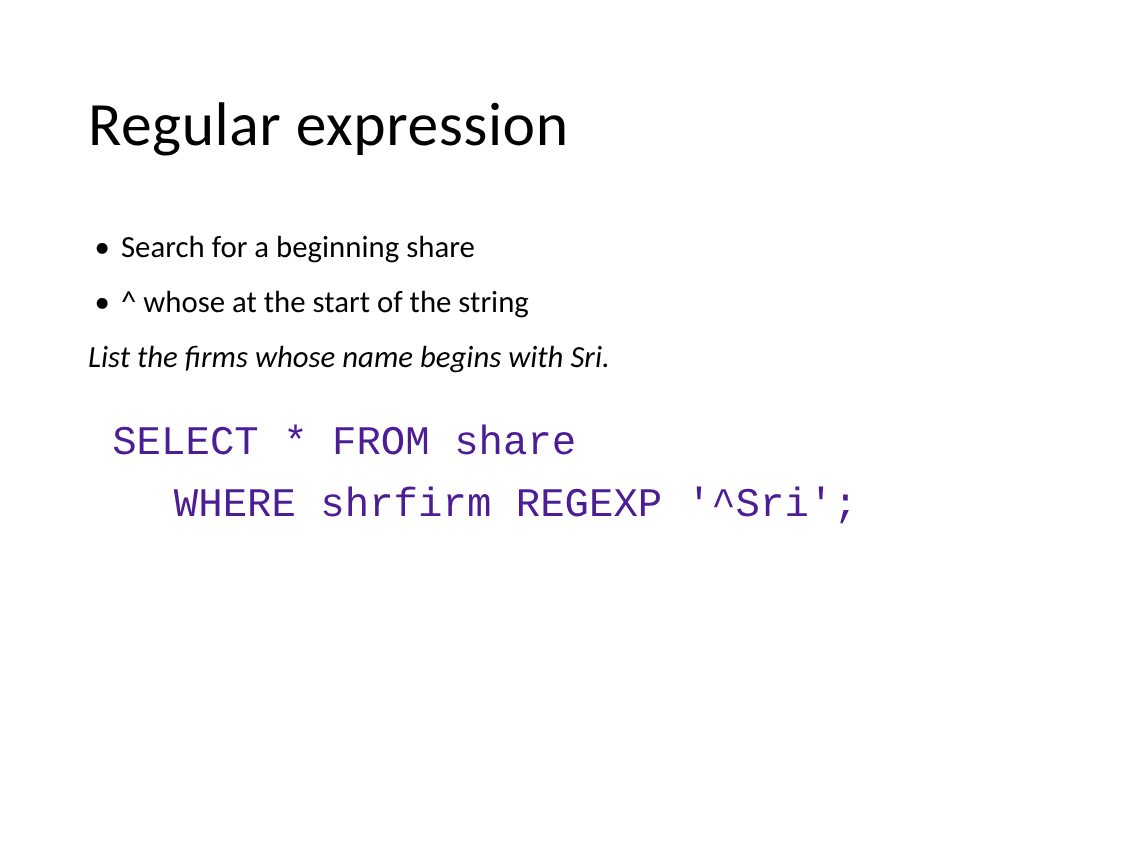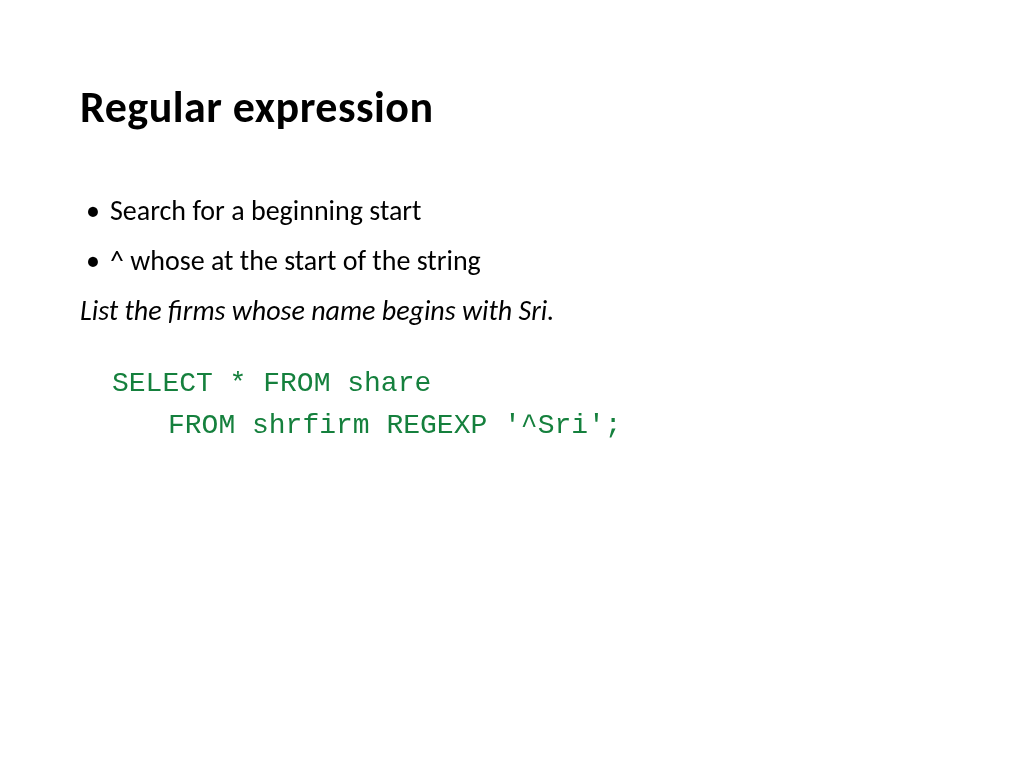--- a/index.html
+++ b/index.html
@@ -10,22 +10,22 @@
     body {
       width: 1024px;
       height: 768px;
       background: #ffffff;
       font-family: Calibri, 'Segoe UI', Arial, sans-serif;
       color: #000000;
       padding: 80px 80px 0 80px;
       overflow: hidden;
     }
     .title {
-      font-size: 44px;
-      font-weight: 700;
+      font-size: 56px;
+      font-weight: 400;
       margin-bottom: 56px;
       letter-spacing: 0.5px;
     }
     .content {
       font-size: 28px;
       line-height: 1.5;
     }
     .bullet-item {
       display: flex;
       margin-bottom: 8px;
@@ -34,41 +34,41 @@
       margin-right: 10px;
       margin-left: 6px;
     }
     .italic-line {
       font-style: italic;
       margin-top: 6px;
       margin-bottom: 31px;
     }
     .code-block {
       font-family: 'Courier New', Courier, monospace;
-      font-size: 28px;
-      color: #15803d;
+      font-size: 37px;
+      color: #4c1d95;
       line-height: 1.5;
-      margin-left: 32px;
+      margin-left: 22px;
     }
     .code-indent {
       margin-left: 56px;
     }
   </style>
 </head>
 <body>
 
 <div class="title">Regular expression</div>
 
 <div class="content">
   <div class="bullet-item">
     <span class="bullet">•</span>
-    <span>Search for a beginning start</span>
+    <span>Search for a beginning share</span>
   </div>
   <div class="bullet-item">
     <span class="bullet">•</span>
     <span>^ whose at the start of the string</span>
   </div>
   <div class="italic-line">List the firms whose name begins with Sri.</div>
   <div class="code-block">
     <div>SELECT * FROM share</div>
-    <div class="code-indent">FROM shrfirm REGEXP '^Sri';</div>
+    <div class="code-indent">WHERE shrfirm REGEXP '^Sri';</div>
   </div>
 </div>
 
 </body></html>

